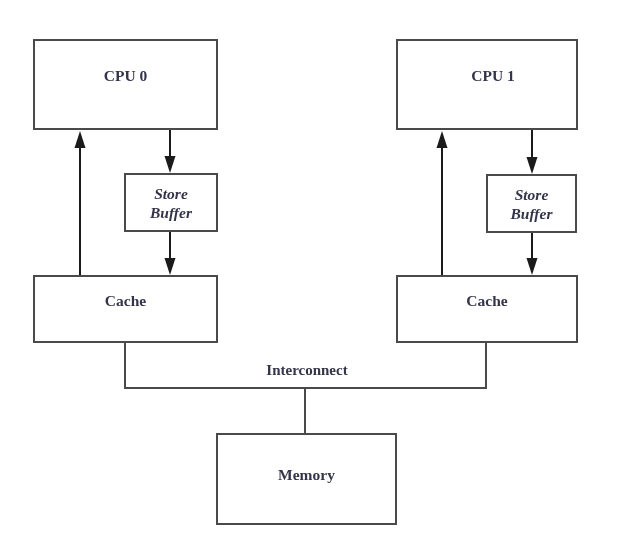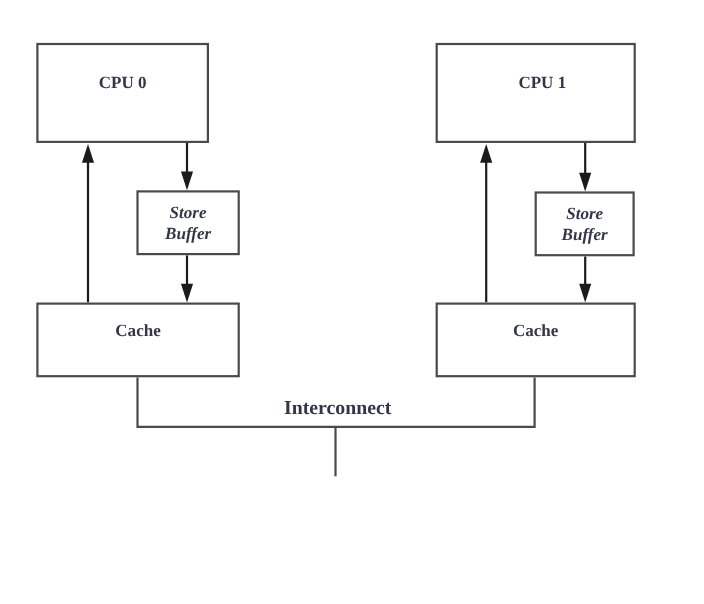--- a/index.html
+++ b/index.html
@@ -49,42 +49,42 @@
     background: var(--bg);
     display: flex;
     align-items: center;
     justify-content: center;
     text-align: center;
     color: var(--text);
     font-weight: bold;
     font-size: 15.5px;
     line-height: 19px;
   }
-  .node-cpu0   { left: 33px;  top: 39px;  width: 157px; height: 91px; }
+  .node-cpu0   { left: 33px;  top: 39px;  width: 185px; height: 91px; }
   .node-cpu1   { left: 396px; top: 39px;  width: 182px; height: 91px; padding-left: 12px; }
   .node-sb0    { left: 124px; top: 173px; width: 94px;  height: 59px; }
   .node-sb1    { left: 486px; top: 174px; width: 91px;  height: 59px; }
   .node-cache0 { left: 33px;  top: 275px; width: 185px; height: 68px; }
   .node-cache1 { left: 396px; top: 275px; width: 182px; height: 68px; }
   .node-memory { left: 216px; top: 433px; width: 181px; height: 92px; }
   .node-cpu0 .node-label,
   .node-cpu1 .node-label,
   .node-cache0 .node-label,
   .node-cache1 .node-label { transform: translateY(-9px); }
   .node-memory .node-label { transform: translateY(-5px); }
   .sb-label-line { display: block; font-style: italic; }
   .interconnect-label {
     position: absolute;
     left: 237px;
     top: 362px;
     width: 140px;
     text-align: center;
     color: var(--text);
     font-weight: bold;
-    font-size: 18px;
+    font-size: 15px;
     line-height: 17px;
   }
 </style>
 </head>
 <body>
 
 <div class="stage">
 
   <svg class="connector-layer" viewBox="0 0 640 549" xmlns="http://www.w3.org/2000/svg">
 
@@ -134,16 +134,19 @@
   </div>
 
   <div class="node node-cache0">
     <span class="node-label">Cache</span>
   </div>
 
   <div class="node node-cache1">
     <span class="node-label">Cache</span>
   </div>
 
+  <div class="node node-memory">
+    <span class="node-label">Memory</span>
+  </div>
 
   <div class="interconnect-label">Interconnect</div>
 
 </div>
 
 </body></html>

